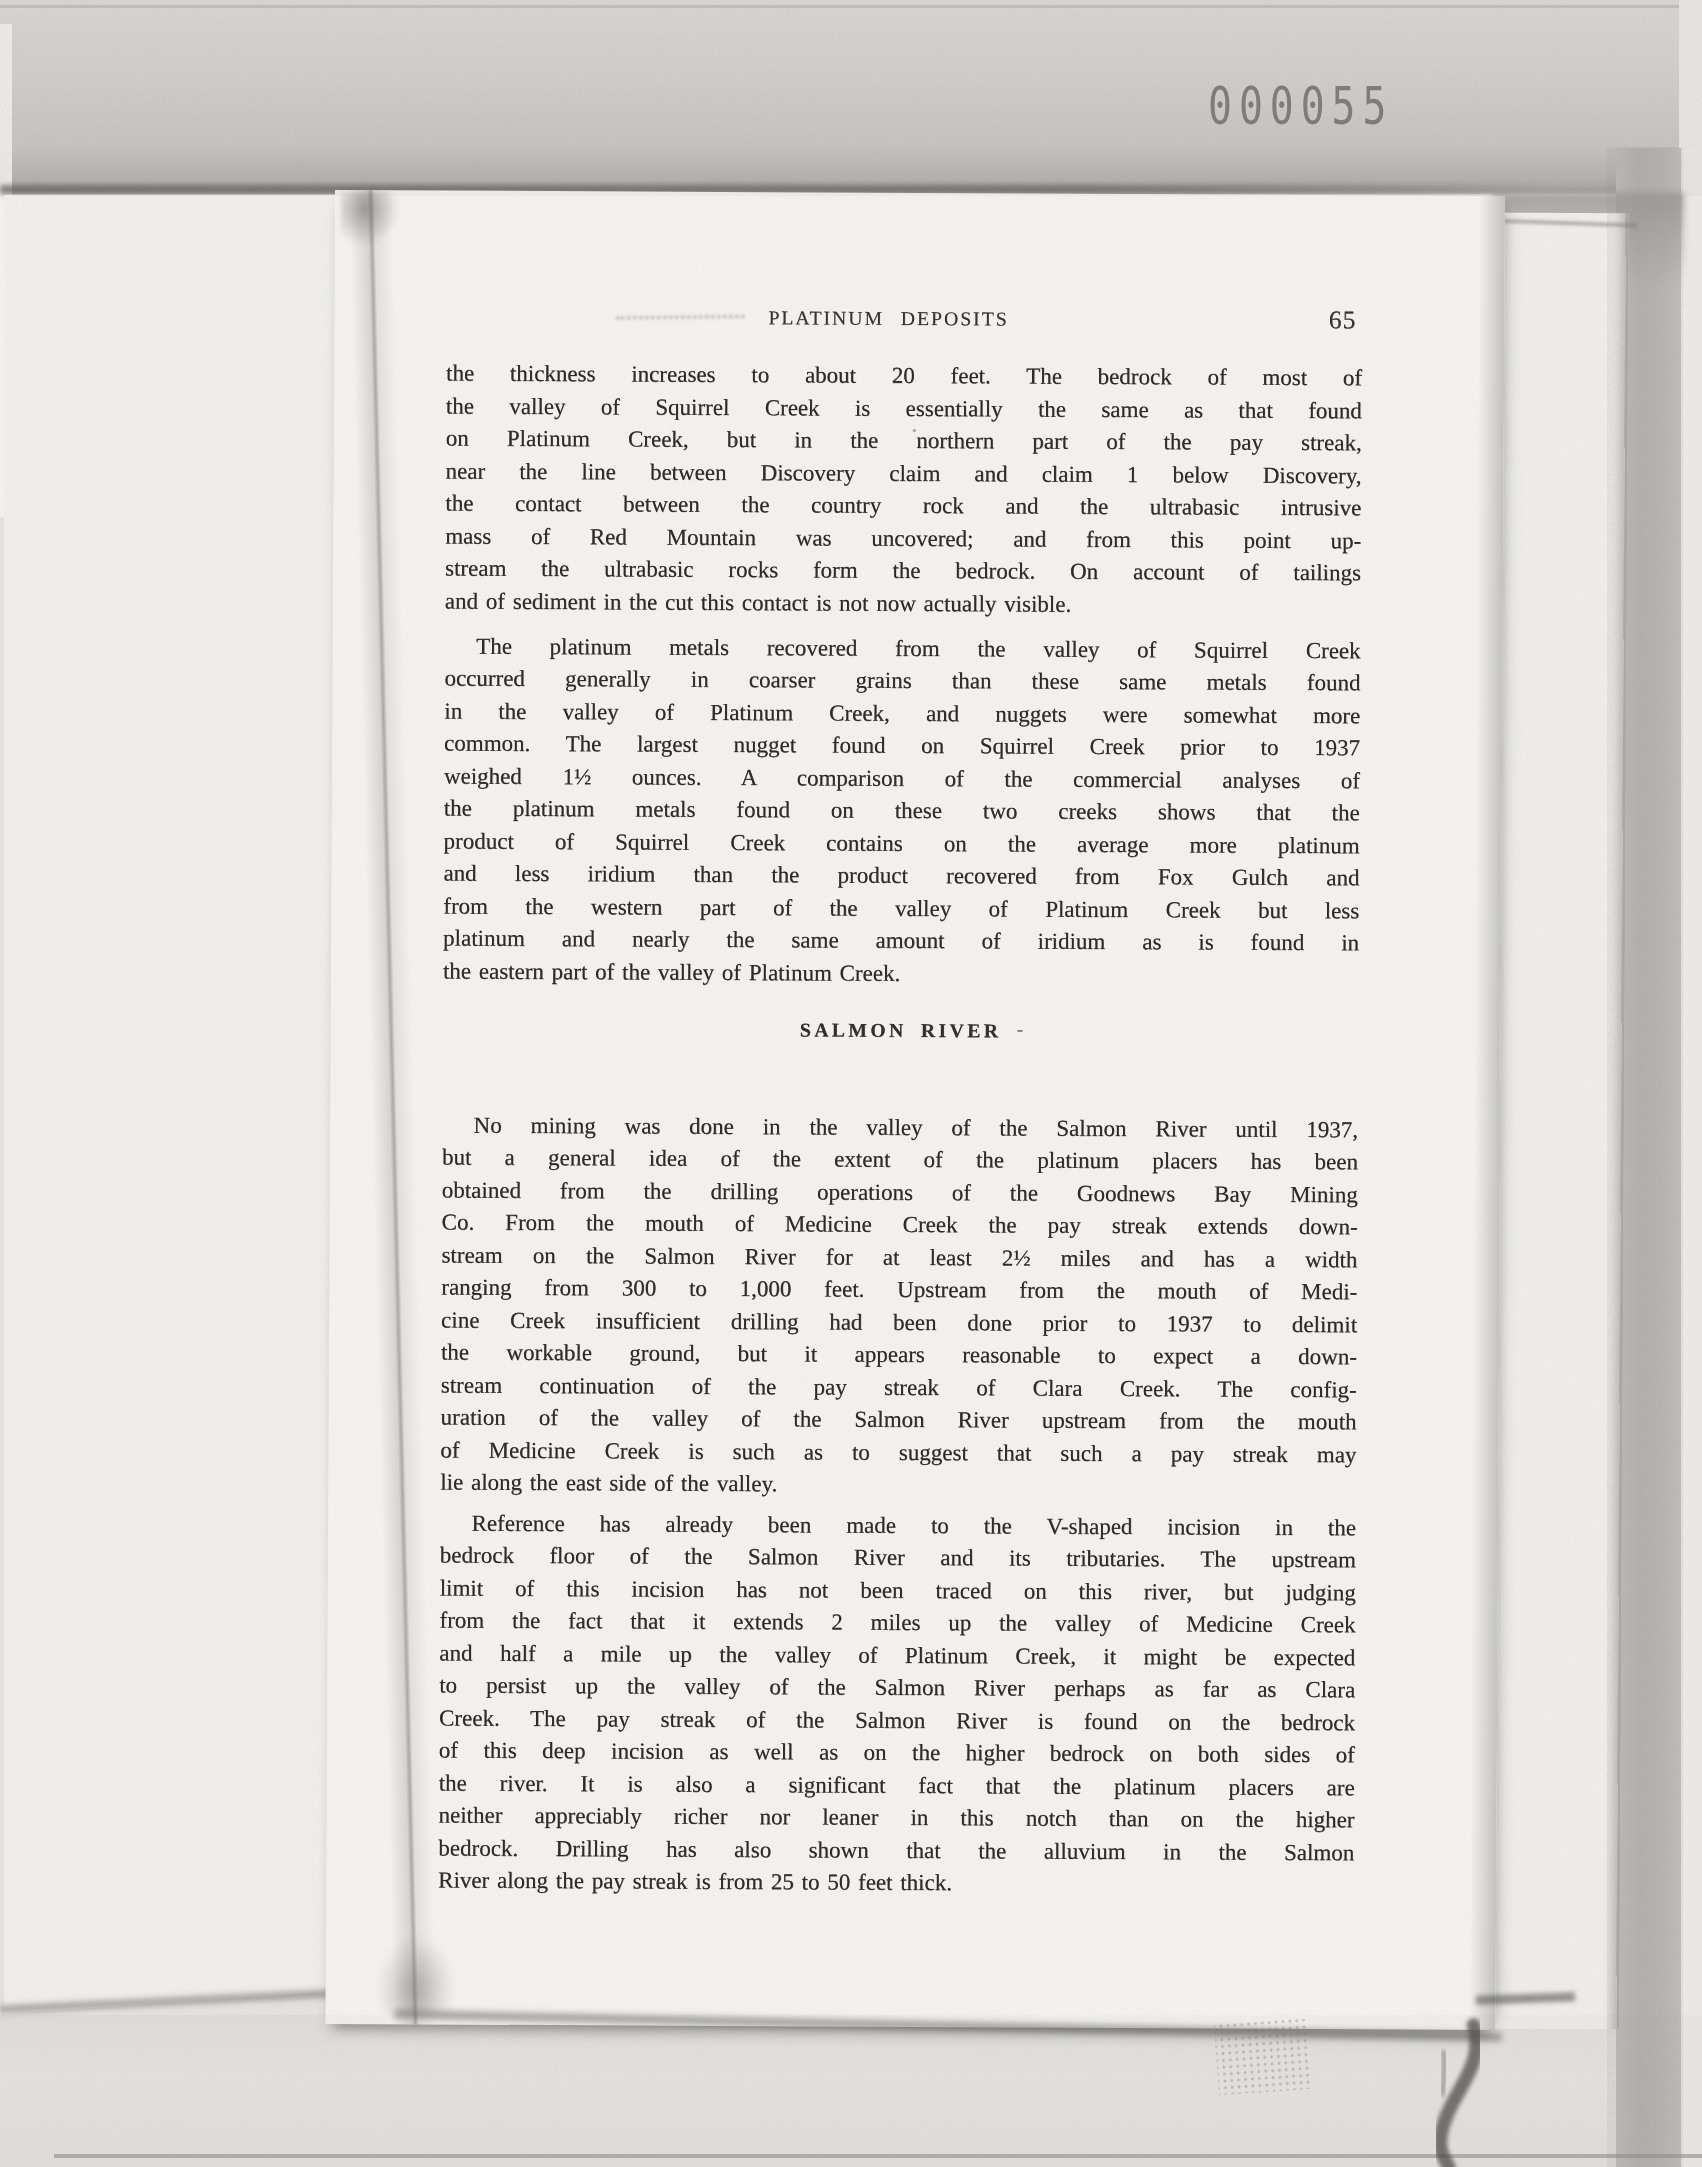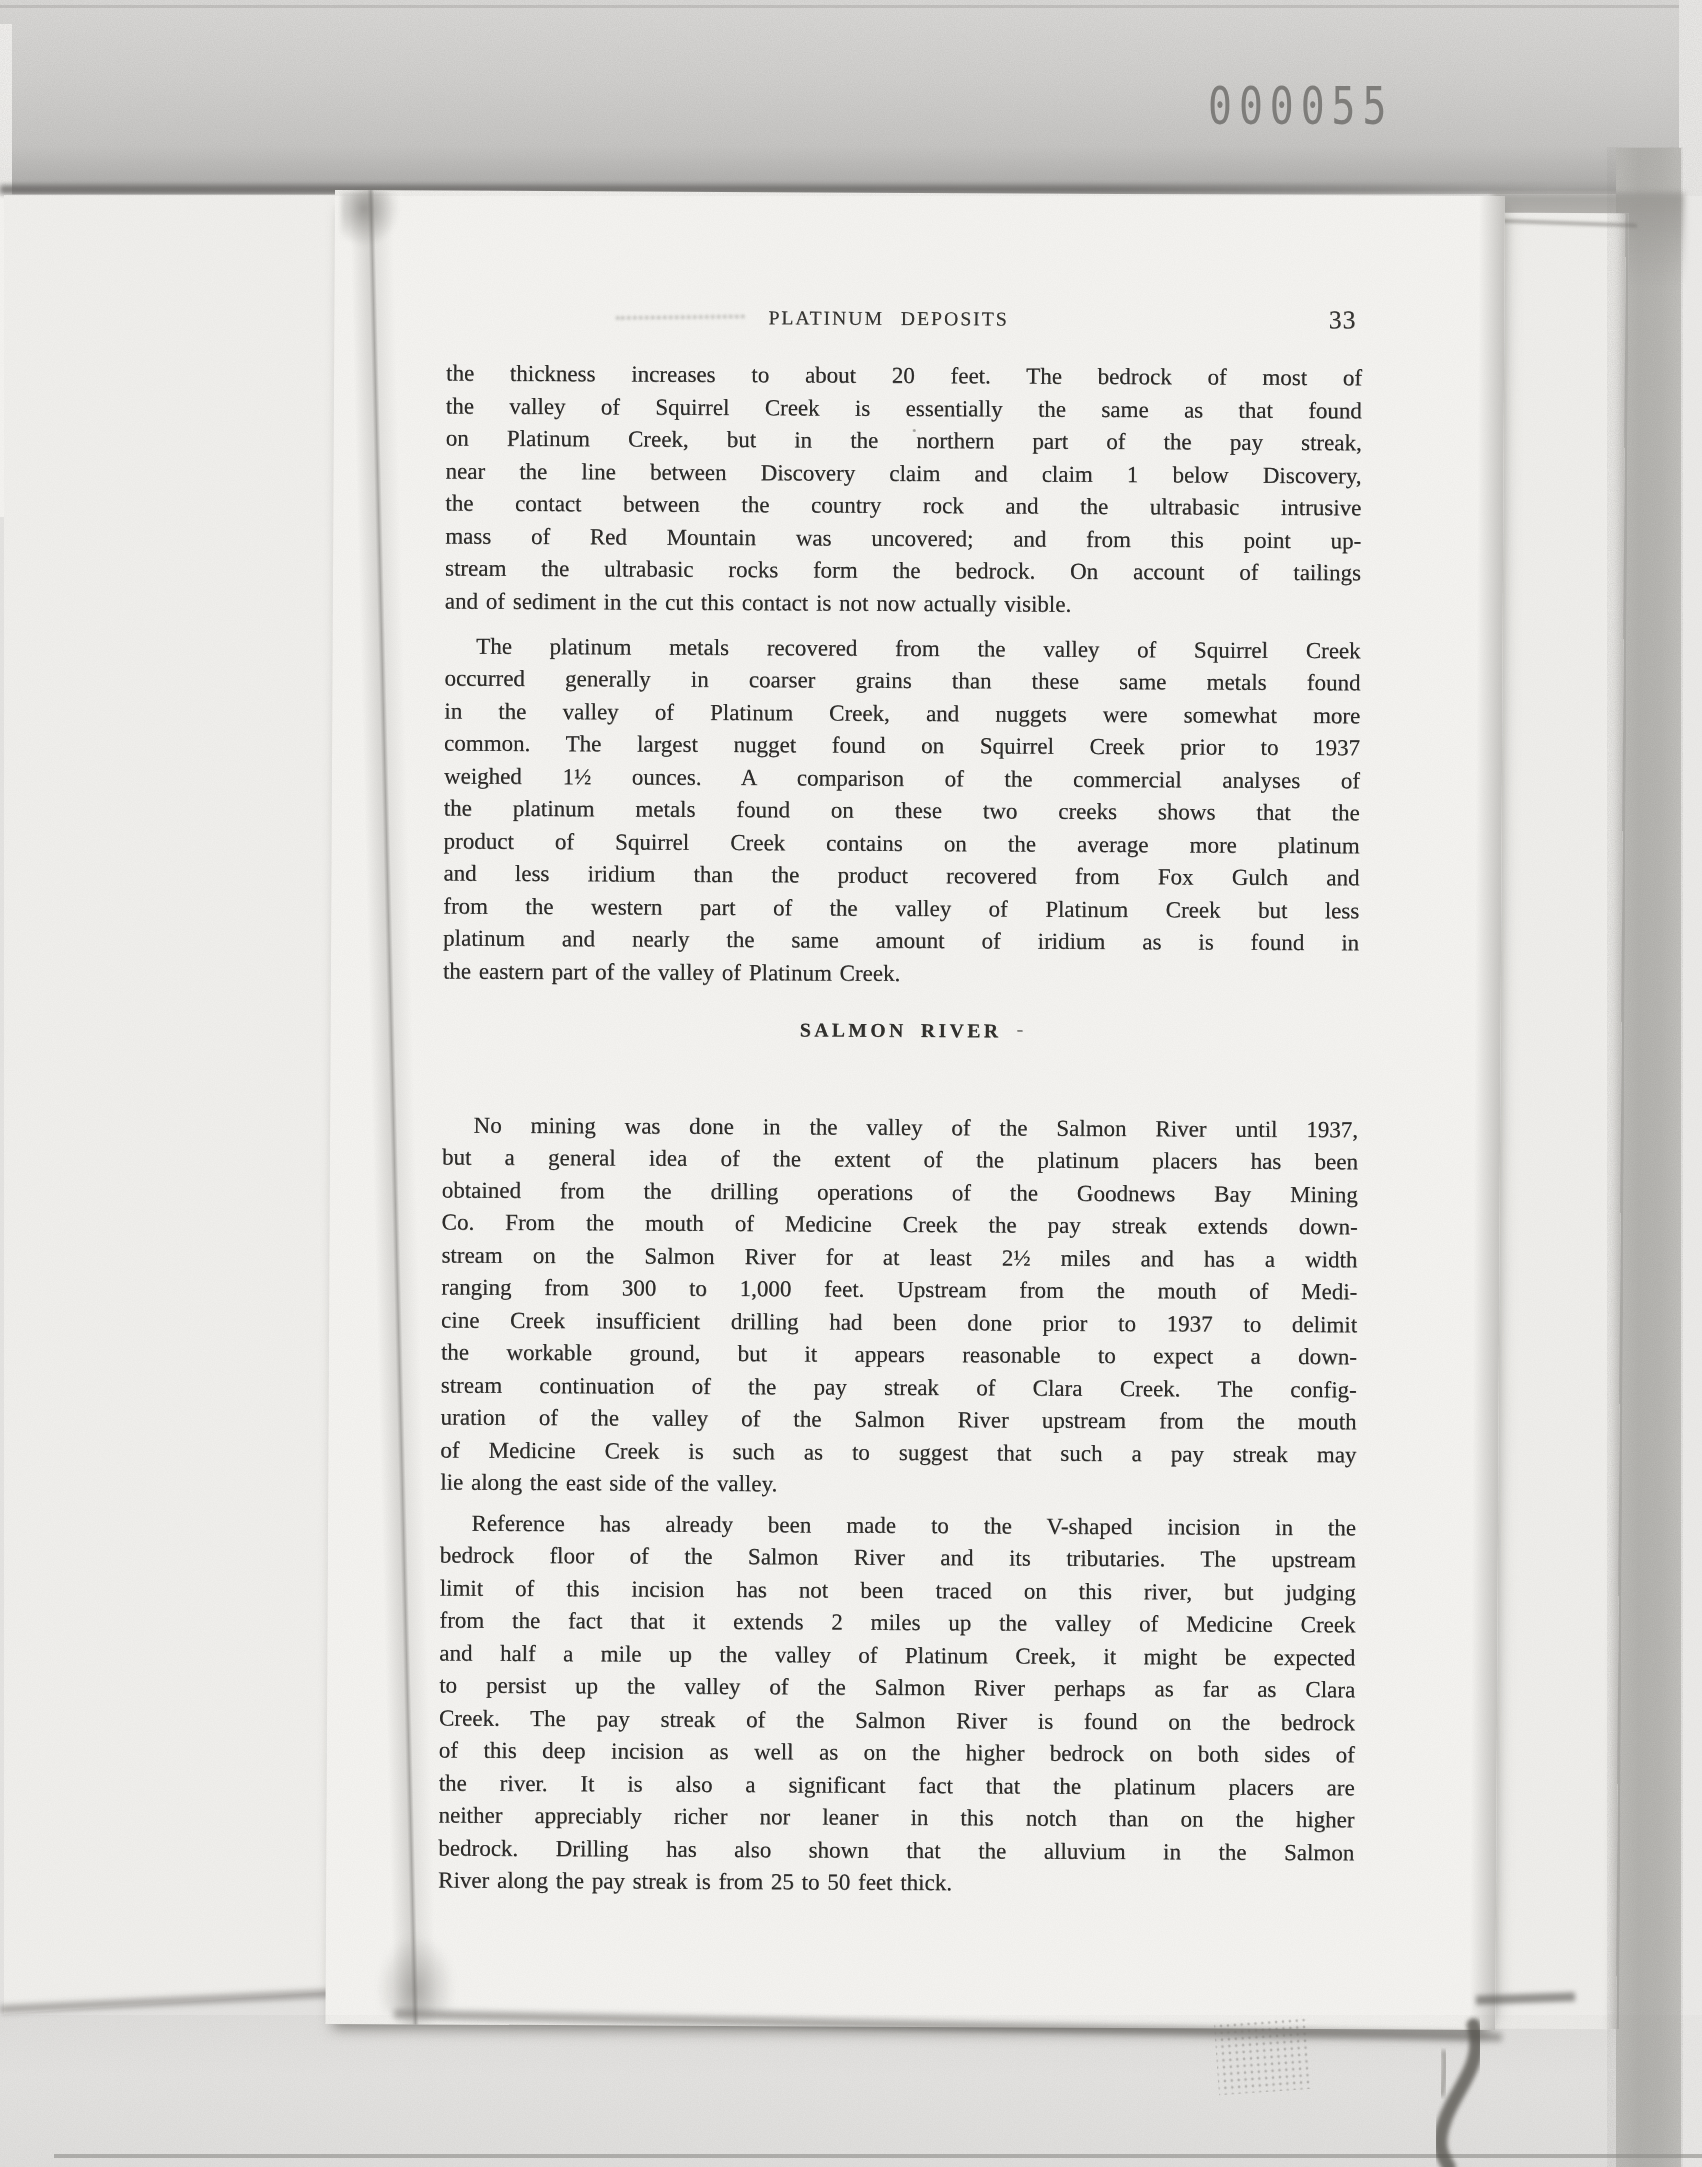--- a/index.html
+++ b/index.html
@@ -143,21 +143,21 @@
   <div class="under-page-bottom-shadow"></div>
 
   <div class="main-page">
     <div class="fold-band"></div>
     <div class="fold-smudge-top"></div>
     <div class="fold-smudge-bottom"></div>
     <div class="page-right-inner-shade"></div>
 
     <div class="rheader">
       <span class="rh-title">PLATINUM DEPOSITS</span>
-      <span class="rh-num">33</span>
+      <span class="rh-num">65</span>
     </div>
     <div class="ghost-smudge"></div>
 
     <div class="text-col">
         <div class="para m0">
           <div class="line">the thickness increases to about 20 feet.  The bedrock of most of</div>
           <div class="line">the valley of Squirrel Creek is essentially the same as that found</div>
           <div class="line">on Platinum Creek, but in the northern part of the pay streak,</div>
           <div class="line">near the line between Discovery claim and claim 1 below Discovery,</div>
           <div class="line">the contact between the country rock and the ultrabasic intrusive</div>

